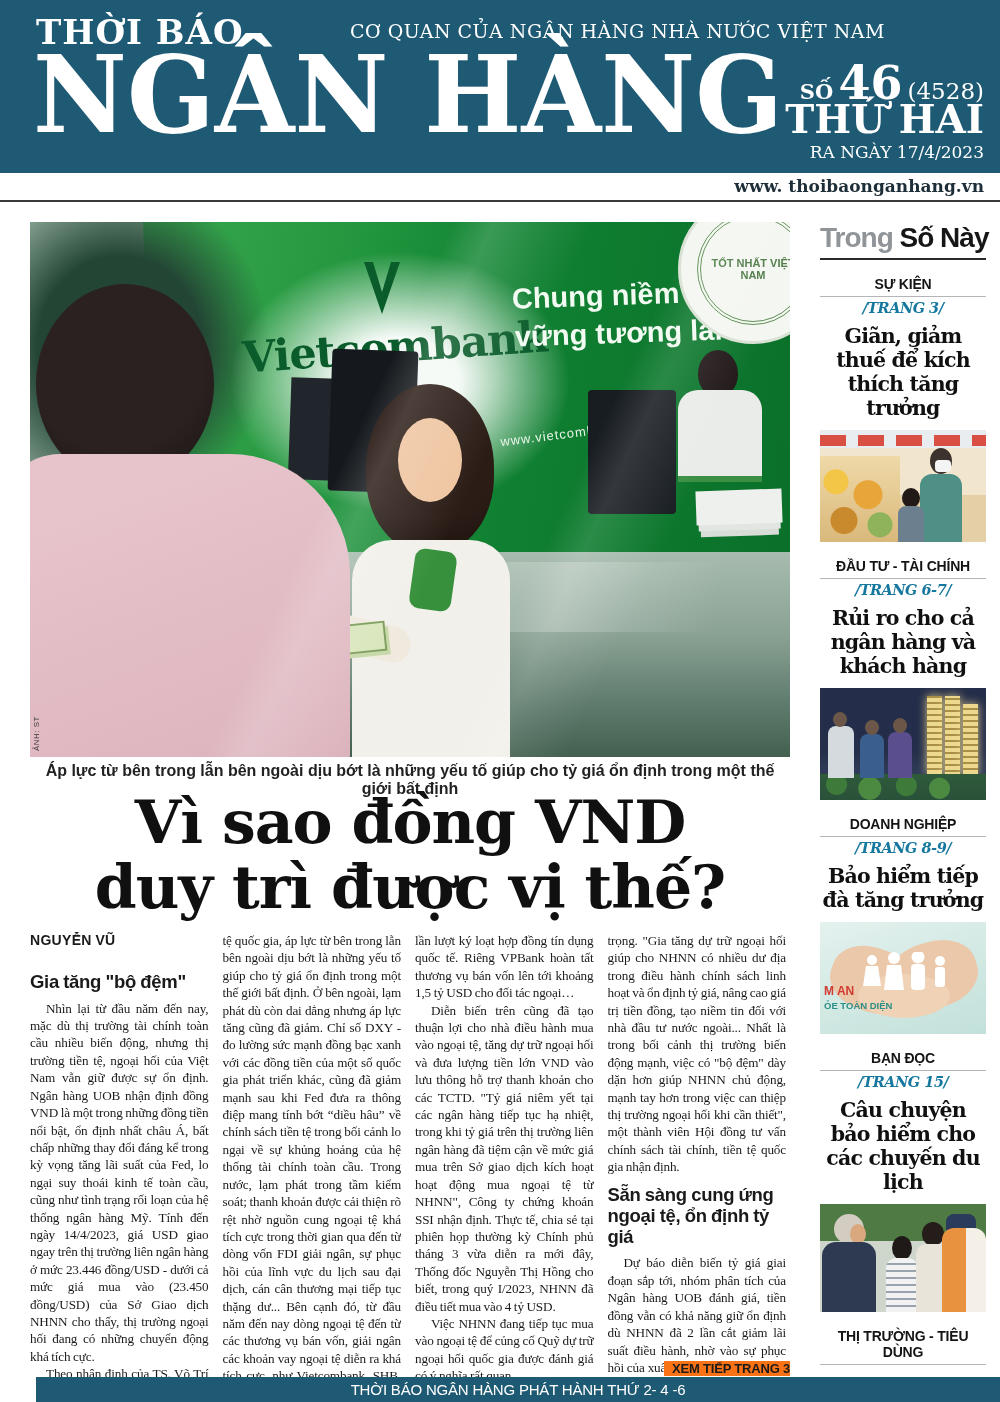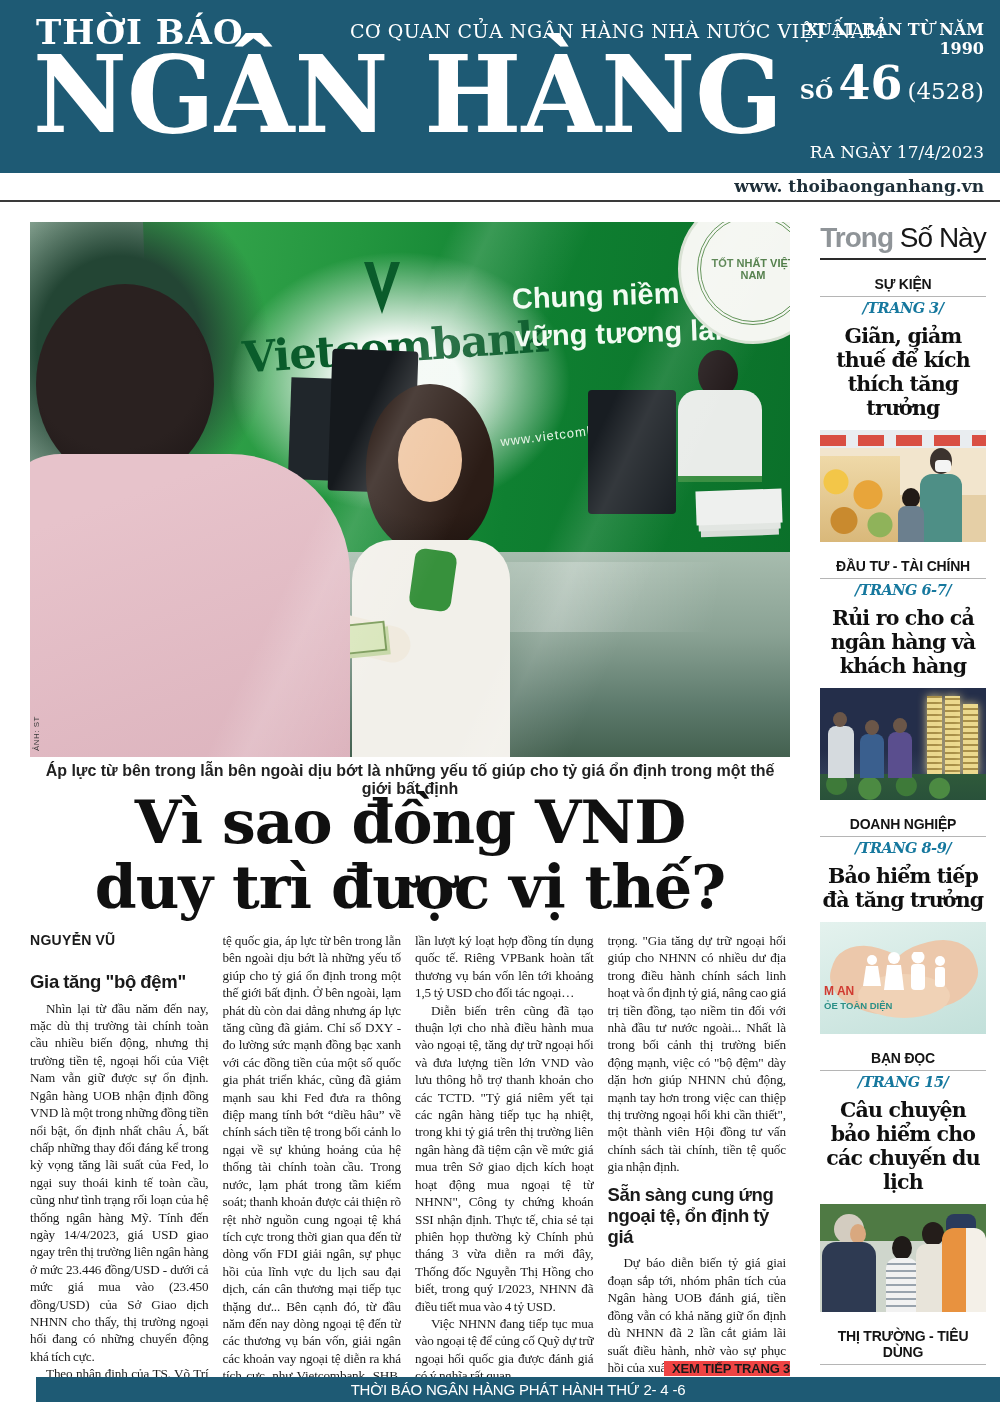--- a/index.html
+++ b/index.html
@@ -90,29 +90,29 @@
               letter-spacing:-1px; }
   .columns { position:absolute; left:30px; top:932px; width:760px; height:446px; display:flex; gap:14px; overflow:hidden; }
   .col { width:178.5px; overflow:hidden; font-family:"Liberation Serif", serif; font-size:13.2px; line-height:17.4px;
          text-align:justify; letter-spacing:-.15px; word-spacing:-.5px; }
   .col p { margin:0; }
   .col p.indent { text-indent:16px; }
   .author { font-family:"Liberation Sans", sans-serif; font-weight:bold; font-size:14px; letter-spacing:.3px; margin-bottom:22px; }
   .subhead { font-family:"Liberation Sans", sans-serif; font-weight:bold; font-size:18.5px; line-height:1.15;
              margin:0 0 7px 0; text-align:left; letter-spacing:-.3px; }
   .subhead.sh2 { margin-top:8px; }
-  .continued { position:absolute; right:0; bottom:2px; background:#ef4444; padding-left:8px;
+  .continued { position:absolute; right:0; bottom:2px; background:#f97316; padding-left:8px;
              font-family:"Liberation Sans", sans-serif; font-weight:bold; font-size:13px; letter-spacing:-.2px; }
 
   
   .sidebar { position:absolute; left:820px; top:222px; width:166px; }
   .sb-title { text-align:center; font-family:"Liberation Sans", sans-serif; font-size:28px; letter-spacing:-1px;
               border-bottom:2px solid #2a2a2a; padding-bottom:4px; margin-bottom:16px; white-space:nowrap; }
   .sb-title .lt { color:#8f9498; font-weight:bold; }
-  .sb-title .bd { color:#161616; font-weight:normal; }
+  .sb-title .bd { color:#161616; font-weight:bold; }
   .sb-label { text-align:center; font-weight:bold; font-size:14px; letter-spacing:-.2px; color:#141414;
               border-bottom:1px solid #b5b5b5; padding-bottom:4px; margin-bottom:2px; }
   .sb-page { text-align:center; font-family:"DejaVu Serif", serif; font-style:italic; font-weight:bold;
              font-size:14.5px; color:#16789e; margin-bottom:8px; letter-spacing:-.5px; }
   .sb-kicker { text-align:center; font-weight:bold; font-size:13.5px; line-height:1.25; margin-bottom:2px; letter-spacing:-.3px; }
   .sb-head { text-align:center; font-family:"DejaVu Serif", serif; font-weight:bold; font-size:20.5px;
              line-height:1.17; color:#101010; letter-spacing:-.8px; margin-bottom:10px; }
   .sb-photo { position:relative; width:166px; margin-bottom:16px; overflow:hidden; }
 
   .ph-market { height:112px; background:linear-gradient(180deg,#e9edf0 0 16%,#f2e5cd 16% 58%,#e5cfa6 58% 100%); }
@@ -176,26 +176,26 @@
 </style>
 </head>
 <body>
 
 <div class="page">
 
   <div class="masthead">
     <div class="mh-t1">THỜI BÁO</div>
     <div class="mh-t2">NGÂN HÀNG</div>
     <div class="mh-agency">CƠ QUAN CỦA NGÂN HÀNG NHÀ NƯỚC VIỆT NAM</div>
-    <div class="mh-since">XUẤT BẢN TỪ NĂM 1990</div>
     <div class="mh-issue">
       <span class="mh-so">SỐ</span>
       <span class="mh-num">46</span>
       <span class="mh-sub">(4528)</span>
     </div>
+    <div class="mh-day">THỨ HAI</div>
     <div class="mh-date">RA NGÀY 17/4/2023</div>
   </div>
   <div class="website-row">
     <span>www. thoibaonganhang.vn</span>
   </div>
 
   <div class="lead-photo">
     <div class="lp-topright"></div>
     <div class="lp-wall"></div>
     <div class="lp-plant"></div>

